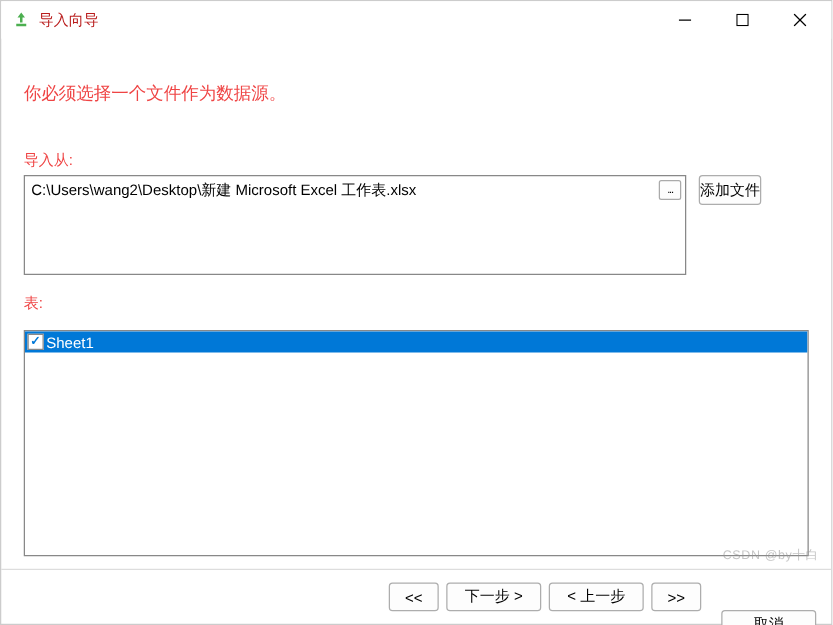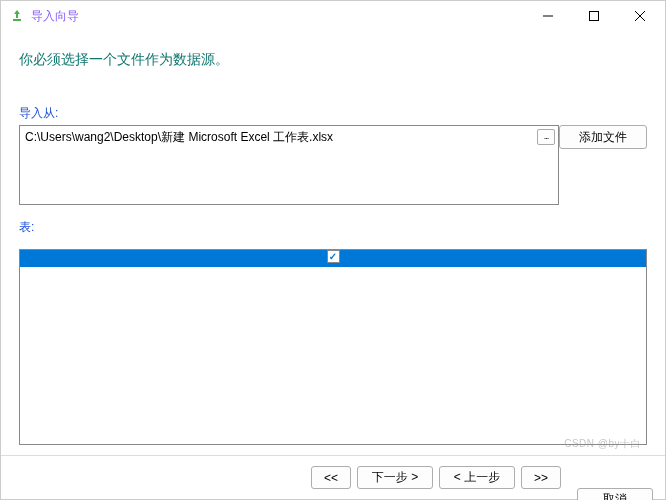--- a/index.html
+++ b/index.html
@@ -1,40 +1,40 @@
 <!DOCTYPE html>
 <html><head>
   <meta charset="utf-8">
   <style>
     * { box-sizing: border-box; margin: 0; padding: 0; }
     body { font-family: "Microsoft YaHei", "Segoe UI", sans-serif; font-size: 12px; background: #f0f0f0; }
     .window { width: 666px; height: 500px; background: #ffffff; border: 1px solid #cccccc; display: flex; flex-direction: column; position: relative; }
     .titlebar { height: 30px; display: flex; align-items: center; padding: 0 2px 0 8px; background: #ffffff; }
     .titlebar-icon { width: 16px; height: 16px; margin-right: 6px; display: flex; align-items: center; justify-content: center; }
-    .titlebar-title { flex: 1; font-size: 12px; color: #8b5cf6; }
+    .titlebar-title { flex: 1; font-size: 12px; color: #b91c1c; }
     .titlebar-btns { display: flex; }
     .titlebar-btn { width: 46px; height: 30px; display: flex; align-items: center; justify-content: center; color: #000; }
     .content { flex: 1; padding: 14px 18px 10px 18px; display: flex; flex-direction: column; }
-    .heading { color: #0f766e; font-size: 14px; margin-bottom: 36px; margin-top: 6px; }
-    .section-label { font-size: 12px; color: #1d4ed8; margin-bottom: 3px; }
-    .row { display: flex; }
+    .heading { color: #ef4444; font-size: 14px; margin-bottom: 36px; margin-top: 21px; }
+    .section-label { font-size: 12px; color: #ef4444; margin-bottom: 3px; }
+    .row { display: flex; gap: 10px; }
     .filebox { flex: 1; border: 1px solid #888; height: 80px; position: relative; background: #fff; padding: 3px 22px 3px 5px; font-size: 12px; overflow: hidden; }
     .browse-btn { position: absolute; top: 3px; right: 3px; width: 18px; height: 16px; border: 1px solid #aaa; background: #fdfdfd; border-radius: 2px; display: flex; align-items: center; justify-content: center; font-size: 9px; letter-spacing: -1px; line-height: 1; padding-bottom: 2px; }
-    .side-btns { display: flex; flex-direction: column; gap: 6px; width: 88px; }
+    .side-btns { display: flex; flex-direction: row; gap: 6px; width: 88px; }
     .std-btn { height: 24px; border: 1px solid #adadad; background: #fdfdfd; border-radius: 3px; font-size: 12px; font-family: inherit; display: flex; align-items: center; justify-content: center; cursor: default; }
     .tables-row { display: flex; gap: 10px; flex: 1; margin-top: 10px; }
     .listbox { flex: 1; border: 1px solid #888; background: #fff; overflow: auto; }
-    .list-item { display: flex; align-items: center; height: 17px; padding: 0 2px; font-size: 12px; gap: 2px; flex-direction: column; }
+    .list-item { display: flex; align-items: center; height: 17px; padding: 0 2px; font-size: 12px; gap: 2px; }
     .list-item.selected { background: #0078d7; color: #fff; }
     .checkbox { width: 13px; height: 13px; background: #fff; border: 1px solid #888; display: flex; align-items: center; justify-content: center; flex-shrink: 0; }
     .checkbox.checked::after { content: "✓"; color: #0078d7; font-size: 10px; line-height: 1; font-weight: bold; }
     .footer { height: 44px; border-top: 1px solid #ddd; display: flex; align-items: center; justify-content: flex-end; padding: 0 12px; gap: 6px; }
     .footer .std-btn { min-width: 40px; padding: 0 10px; height: 23px; }
     .footer .nav-btn { min-width: 76px; }
-    .watermark { position: absolute; right: 24px; bottom: 48px; font-size: 10px; color: rgba(150,150,150,0.55); letter-spacing: 0.5px; pointer-events: none; }
+    .watermark { position: absolute; right: 10px; bottom: 48px; font-size: 10px; color: rgba(150,150,150,0.55); letter-spacing: 0.5px; pointer-events: none; }
   </style>
 </head>
 <body>
 
 <div class="window">
   <div class="titlebar">
     <span class="titlebar-icon">
       <svg width="14" height="14" viewBox="0 0 14 14">
           <path d="M7 1 L4 5 L6 5 L6 9 L8 9 L8 5 L10 5 Z" fill="#4caf50"></path>
           <rect x="3" y="10" width="8" height="2" fill="#4caf50"></rect>

